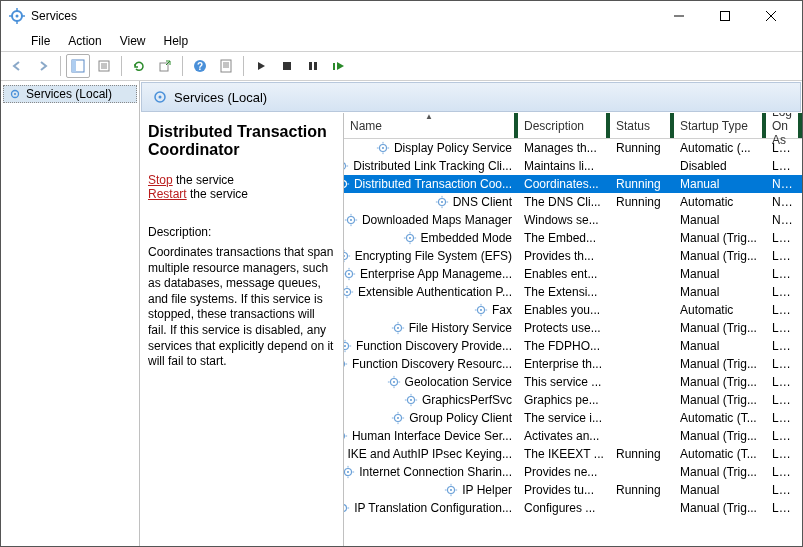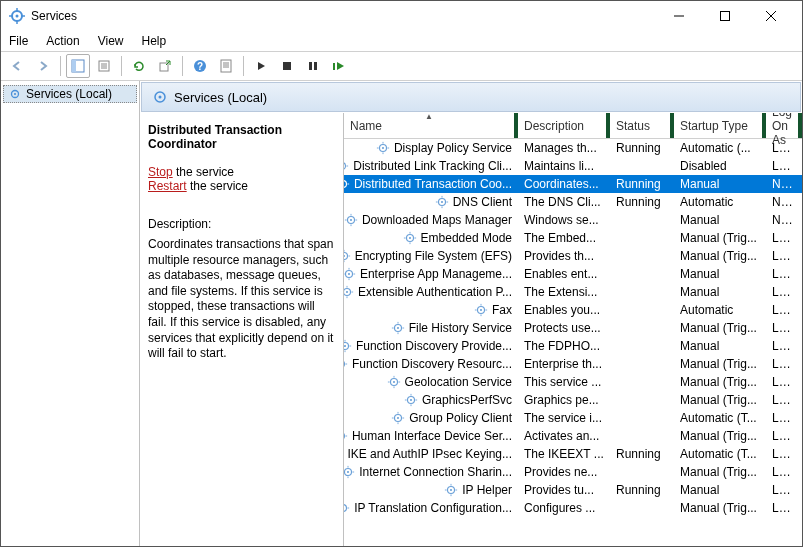--- a/index.html
+++ b/index.html
@@ -2,35 +2,35 @@
 <html><head>
 <meta charset="utf-8">
 <style>
   * { box-sizing: border-box; margin: 0; padding: 0; }
   body { font-family: "Segoe UI", Tahoma, sans-serif; font-size: 12px; color: #000; background: #fff; width: 803px; height: 547px; overflow: hidden; border: 1px solid #555; position: relative; }
   .titlebar { height: 30px; display: flex; align-items: center; padding: 0 8px; }
   .titlebar .app-icon { width: 16px; height: 16px; margin-right: 6px; }
   .titlebar .title { flex: 1; font-size: 12px; }
   .win-controls { display: flex; }
   .win-btn { width: 46px; height: 30px; display: flex; align-items: center; justify-content: center; }
-  .menubar { height: 20px; display: flex; align-items: center; padding: 0 0; gap: 2px; }
+  .menubar { height: 20px; display: flex; align-items: center; padding: 0 22px; gap: 2px; }
   .menu-item { padding: 2px 8px; }
   .toolbar { height: 30px; border-top: 1px solid #d0d0d0; border-bottom: 1px solid #d0d0d0; display: flex; align-items: center; padding: 0 4px; gap: 2px; }
   .tool-btn { width: 24px; height: 24px; display: flex; align-items: center; justify-content: center; border: 1px solid transparent; border-radius: 2px; }
   .tool-btn.framed { border-color: #b0b0b0; }
   .tool-sep { width: 1px; height: 20px; background: #c0c0c0; margin: 0 3px; }
   .main { display: flex; height: calc(100% - 80px); }
   .tree-pane { width: 140px; border-right: 1px solid #c0c0c0; padding: 4px 2px; }
   .tree-item { display: flex; align-items: center; gap: 4px; padding: 1px 4px; }
   .tree-item.selected { background: #d8e6f2; border: 1px dotted #888; }
   .content-pane { flex: 1; display: flex; flex-direction: column; }
   .content-header { background: linear-gradient(#eaf1f9, #d5e3f3); border: 1px solid #b8c8dc; padding: 6px 10px; display: flex; align-items: center; gap: 6px; font-size: 13px; margin:1px;}
   .content-body { display: flex; flex: 1; overflow: hidden; }
   .detail-pane { width: 204px; border-right: 1px solid #c0c0c0; padding: 10px 8px; }
-  .detail-title { font-weight: bold; font-size: 12px; margin-bottom: 14px; }
+  .detail-title { font-weight: bold; font-size: 16px; margin-bottom: 14px; }
   .action-link { color: #b91c1c; text-decoration: underline; cursor: pointer; }
   .detail-desc-label { margin-top: 24px; margin-bottom:6px;}
   .detail-desc { line-height: 1.3; }
   .list-pane { flex: 1; overflow: hidden; display:flex; flex-direction:column;}
   .list-header { display: flex; border-bottom: 1px solid #d0d0d0; height: 26px; align-items: stretch; }
   .col-head { display: flex; align-items: center; padding: 0 6px; border-right: 4px solid #14532d; font-size: 12px; color: #333; position:relative;}
   .col-head .sort { position:absolute; top:-1px; left:50%; transform:translateX(-50%); font-size:8px; color:#555;}
   .list-body { flex:1; overflow:hidden;}
   .row { display: flex; height: 18px; align-items: center; }
   .row.selected { background: #0078d7; color: #fff; }

